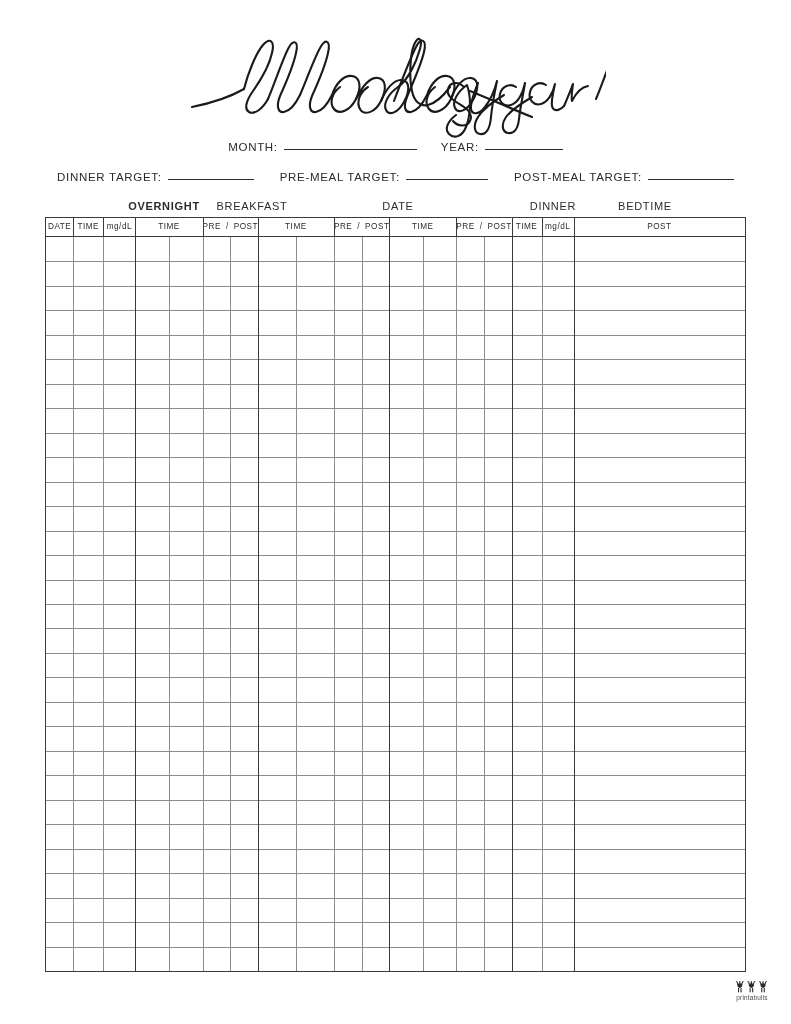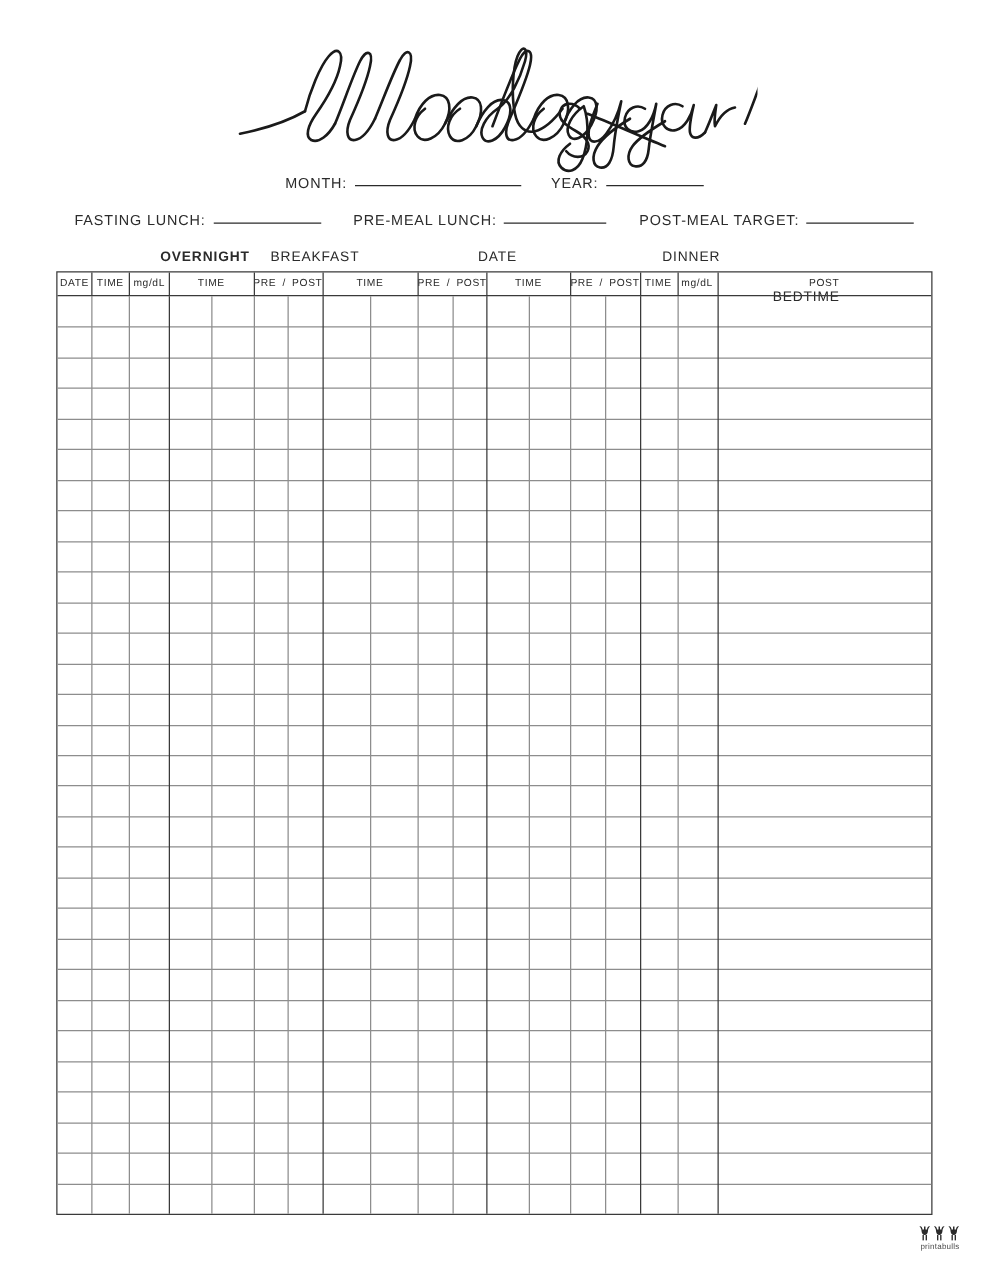--- a/index.html
+++ b/index.html
@@ -254,41 +254,41 @@
   </span>
   <span class="gap-a"></span>
   <span class="field">
     <span class="field-label">YEAR:</span>
     <span class="rule w-year"></span>
   </span>
 </div>
 
 <div class="form-line row2">
   <span class="field">
-    <span class="field-label">FASTING LUNCH:</span>
+    <span class="field-label">DINNER TARGET:</span>
     <span class="rule w-fast"></span>
   </span>
   <span class="gap-b"></span>
   <span class="field">
-    <span class="field-label">PRE-MEAL LUNCH:</span>
+    <span class="field-label">PRE-MEAL TARGET:</span>
     <span class="rule w-pre"></span>
   </span>
   <span class="gap-b"></span>
   <span class="field">
     <span class="field-label">POST-MEAL TARGET:</span>
     <span class="rule w-post"></span>
   </span>
 </div>
 
 <div class="sections" id="sections">
     <div class="section-cap" style="left: 119px; font-weight: bold;">OVERNIGHT</div>
     <div class="section-cap" style="left: 207px;">BREAKFAST</div>
     <div class="section-cap" style="left: 353px;">DATE</div>
     <div class="section-cap" style="left: 508px;">DINNER</div>
-    <div class="section-cap" style="left: 600px; margin-top: 32px;">BEDTIME</div>
+    <div class="section-cap" style="left: 600px;">BEDTIME</div>
   </div>
 
 <div class="table">
   <div class="thead" id="thead">
       <div class="th" style="left: 0%; width: 3.9%;">DATE</div>
       <div class="th" style="left: 3.9%; width: 4.3%;">TIME</div>
       <div class="vhead major" style="left: 3.9%;"></div>
       <div class="th" style="left: 8.2%; width: 4.6%;">mg/dL</div>
       <div class="vhead major" style="left: 8.2%;"></div>
       <div class="th" style="left: 12.8%; width: 9.6%;">TIME</div>

